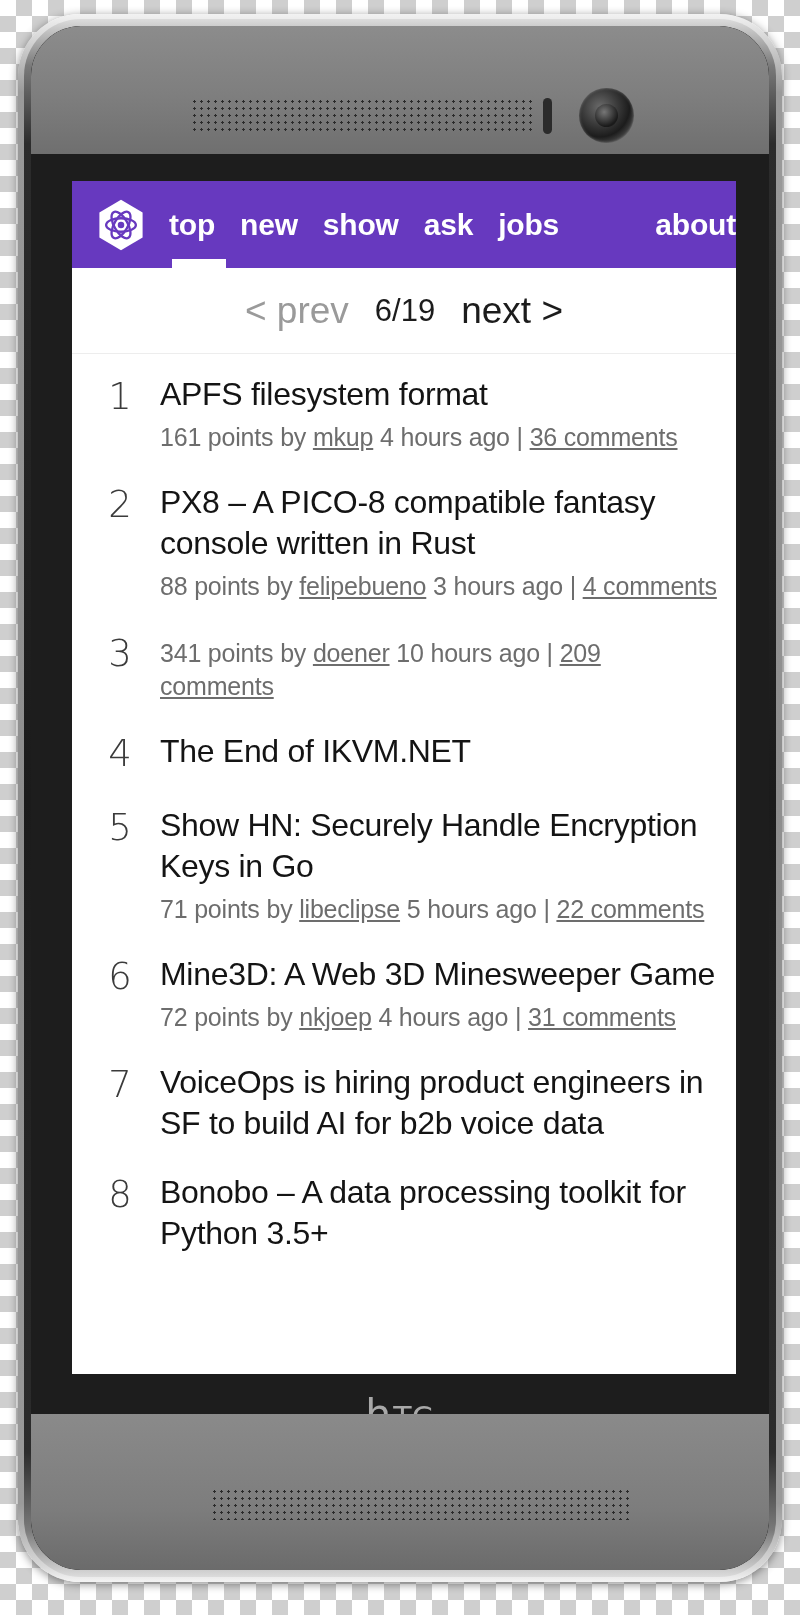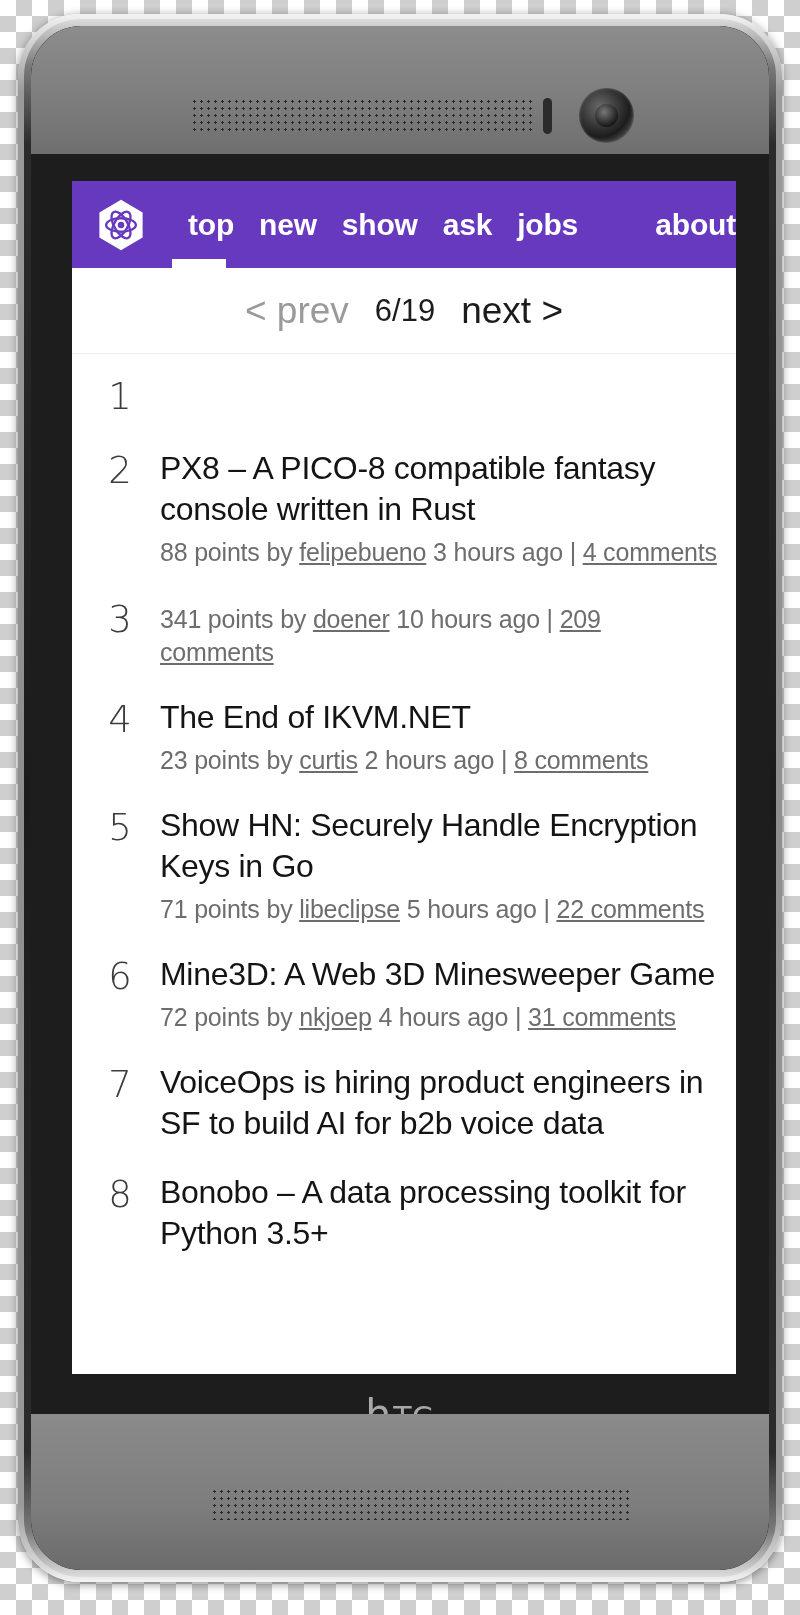--- a/index.html
+++ b/index.html
@@ -168,21 +168,21 @@
   }
   .logo-mark {
     width: 54px;
     height: 54px;
     flex: 0 0 auto;
     display: block;
   }
   .nav {
     display: flex;
     align-items: center;
-    margin-left: 40px;
+    margin-left: 21px;
     flex: 1 1 auto;
     justify-content: space-between;
   }
   .nav-item {
     color: #ffffff;
     font-size: 30px;
     font-weight: 700;
     margin-right: 25px;
     line-height: 1;
     letter-spacing: -0.2px;
@@ -320,39 +320,42 @@
 
         <div class="pager">
           <div class="pager-link disabled">&lt; prev</div>
           <div class="pager-count">6/19</div>
           <div class="pager-link">next &gt;</div>
         </div>
 
         <div class="story-list" id="story-list">
             <div class="story">
               <div class="rank">1</div>
+              <div class="story-body">
+                <div class="story-title">APFS filesystem format</div>
+                <div class="story-meta"><span>161 points</span> <span>by</span> <span class="meta-link">mkup</span> <span>4 hours ago</span> <span class="meta-sep">|</span> <span class="meta-link">36 comments</span></div>
+              </div>
             </div>
             <div class="story">
               <div class="rank">2</div>
               <div class="story-body">
                 <div class="story-title">PX8 – A PICO-8 compatible fantasy console written in Rust</div>
                 <div class="story-meta"><span>88 points</span> <span>by</span> <span class="meta-link">felipebueno</span> <span>3 hours ago</span> <span class="meta-sep">|</span> <span class="meta-link">4 comments</span></div>
               </div>
             </div>
             <div class="story">
               <div class="rank">3</div>
               <div class="story-body">
                 <div class="story-meta"><span>341 points</span> <span>by</span> <span class="meta-link">doener</span> <span>10 hours ago</span> <span class="meta-sep">|</span> <span class="meta-link">209 comments</span></div>
               </div>
             </div>
             <div class="story">
               <div class="rank">4</div>
               <div class="story-body">
                 <div class="story-title">The End of IKVM.NET</div>
-                <div class="story-meta"><span>23 points</span> <span>by</span> <span class="meta-link">curtis</span> <span>2 hours ago</span> <span class="meta-sep">|</span> <span class="meta-link">8 comments</span></div>
               </div>
             </div>
             <div class="story">
               <div class="rank">5</div>
               <div class="story-body">
                 <div class="story-title">Show HN: Securely Handle Encryption Keys in Go</div>
                 <div class="story-meta"><span>71 points</span> <span>by</span> <span class="meta-link">libeclipse</span> <span>5 hours ago</span> <span class="meta-sep">|</span> <span class="meta-link">22 comments</span></div>
               </div>
             </div>
             <div class="story">

